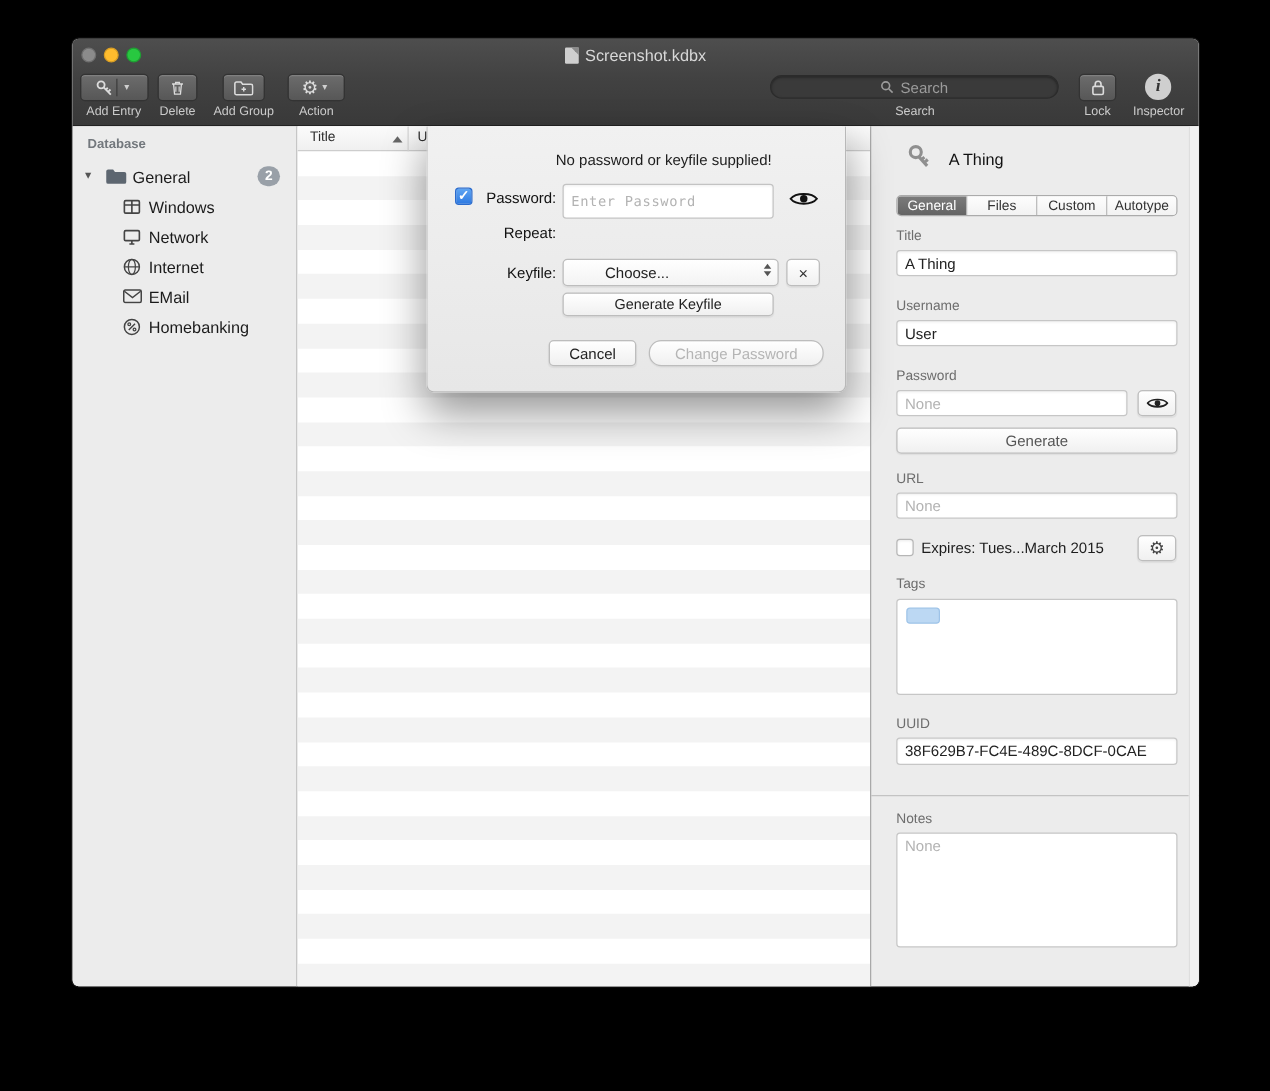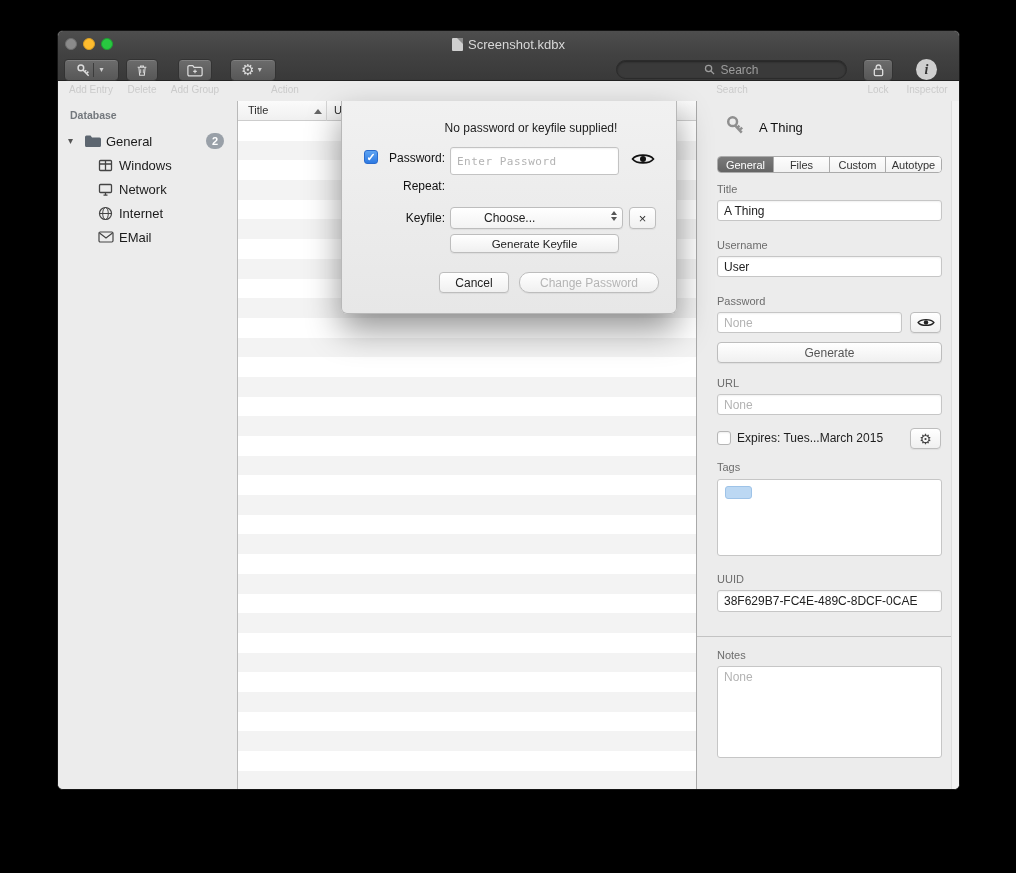--- a/index.html
+++ b/index.html
@@ -4,21 +4,21 @@
 <style>
   * { margin:0; padding:0; box-sizing:border-box; }
   html,body { width:1016px; height:873px; background:#000; font-family:"Liberation Sans", sans-serif; overflow:hidden; }
 
   
   .window { position:absolute; left:57px; top:30px; width:903px; height:760px;
     border-radius:6px; overflow:hidden; background:#ececec; border:1px solid #151515;
     box-shadow:0 22px 50px rgba(0,0,0,.6); }
 
   
-  .chrome { position:absolute; left:0; top:0; width:100%; height:50px;
+  .chrome { position:absolute; left:0; top:0; width:100%; height:70px;
     background:linear-gradient(180deg,#4e4e4e 0%,#424242 45%,#393939 100%);
     border-bottom:1px solid #222; }
   .traffic { position:absolute; top:7px; width:12px; height:12px; border-radius:50%; }
   .t-close { left:7px;  background:#8b8b8b; border:1px solid #6f6f6f; }
   .t-min   { left:25px; background:#febc2e; border:1px solid #d89e24; }
   .t-zoom  { left:43px; background:#28c840; border:1px solid #1f9e33; }
   .titlewrap { position:absolute; top:5px; left:0; width:100%; height:16px;
     display:flex; align-items:center; justify-content:center; gap:5px; }
   .title { font-size:13px; color:#d8d8d8; }
   .doc-icon { width:11px; height:13px; background:#cfcfcf; border-radius:1px; position:relative; }
@@ -193,21 +193,21 @@
       </span>
     </div>
 
     <div class="info-circle">
       <span>i</span>
     </div>
 
     <span class="tlabel" style="left:33px;">Add Entry</span>
     <span class="tlabel" style="left:84px;">Delete</span>
     <span class="tlabel" style="left:137px;">Add Group</span>
-    <span class="tlabel" style="left:195px;margin-left:32px;">Action</span>
+    <span class="tlabel" style="left:195px;">Action</span>
     <span class="tlabel" style="left:674px;">Search</span>
     <span class="tlabel" style="left:820px;">Lock</span>
     <span class="tlabel" style="left:869px;">Inspector</span>
   </div>
 
   <div class="content">
 
     <div class="sidebar">
       <div class="sb-header">Database</div>
 
@@ -256,20 +256,31 @@
       <div class="sb-row" style="top:124px;">
         <span class="sb-icon" style="left:40px;">
           <svg width="16" height="12" viewBox="0 0 16 12">
               <rect x="1" y="1" width="14" height="10" rx="1.2" fill="none" stroke="#444" stroke-width="1.2"></rect>
               <path d="M1.5 2l6.5 5 6.5-5" fill="none" stroke="#444" stroke-width="1.2"></path>
             </svg>
         </span>
         <span style="position:absolute; left:61px;">EMail</span>
       </div>
 
+      <div class="sb-row" style="top:148px;">
+        <span class="sb-icon" style="left:40px;">
+          <svg width="15" height="15" viewBox="0 0 15 15">
+              <circle cx="7.5" cy="7.5" r="6" fill="none" stroke="#444" stroke-width="1.2"></circle>
+              <path d="M5 10l5-5" stroke="#444" stroke-width="1.1"></path>
+              <circle cx="5.4" cy="5.4" r="1.1" fill="none" stroke="#444"></circle>
+              <circle cx="9.6" cy="9.6" r="1.1" fill="none" stroke="#444"></circle>
+            </svg>
+        </span>
+        <span style="position:absolute; left:61px;">Homebanking</span>
+      </div>
     </div>
 
     <div class="entrylist">
       <div class="list-header">
         <span class="col-title">Title</span>
         <span class="sort-caret"></span>
         <span class="col-div"></span>
         <span class="col-user">U</span>
       </div>
       <div class="rows">

